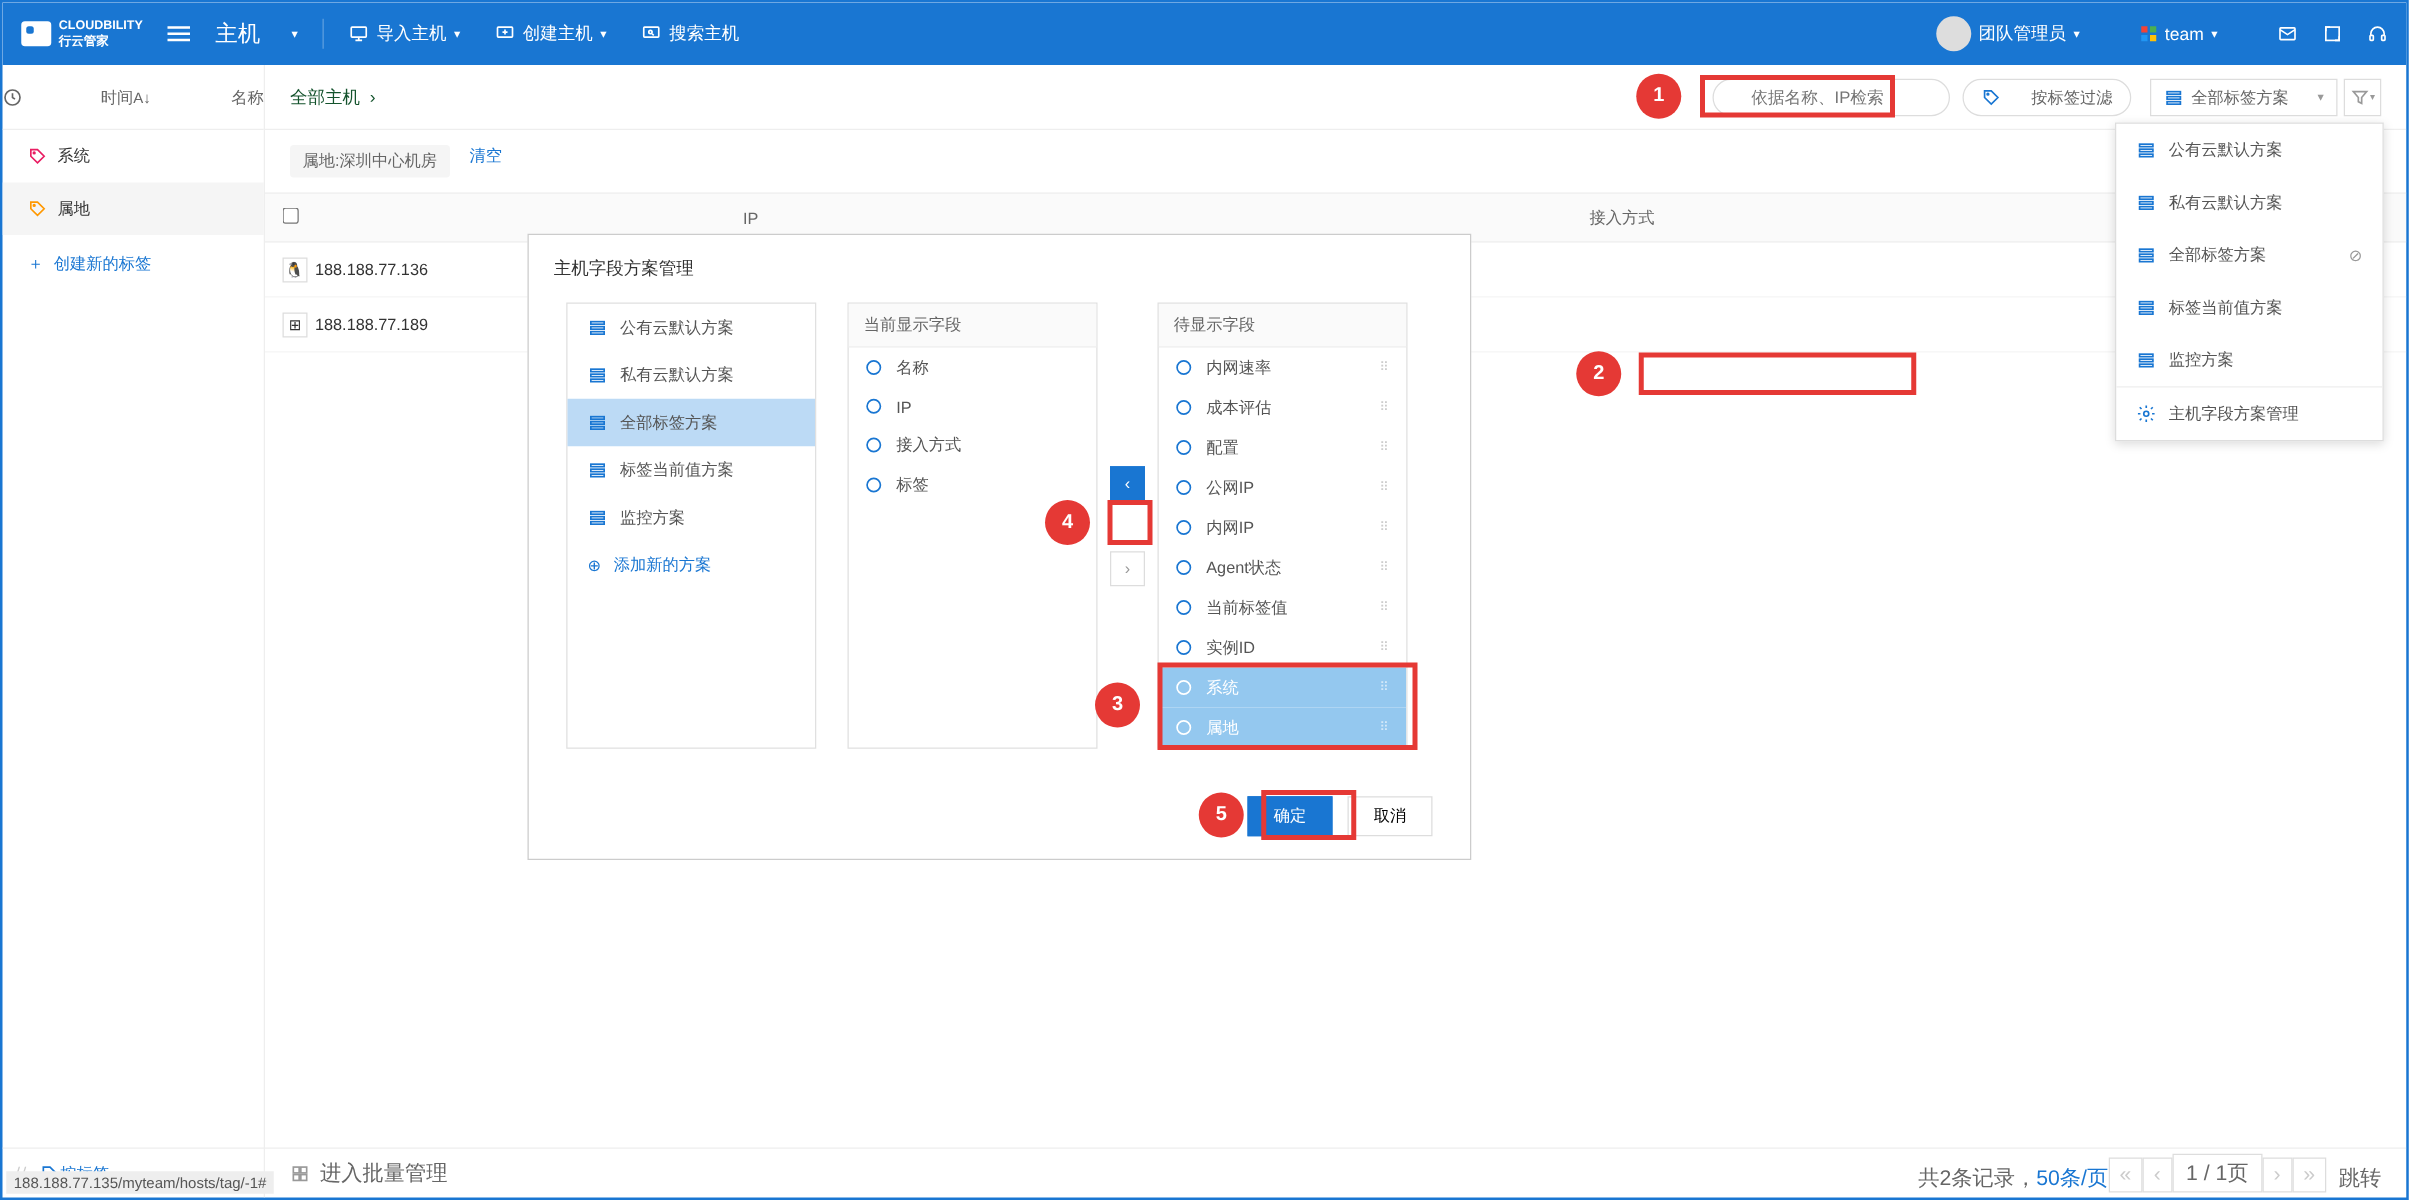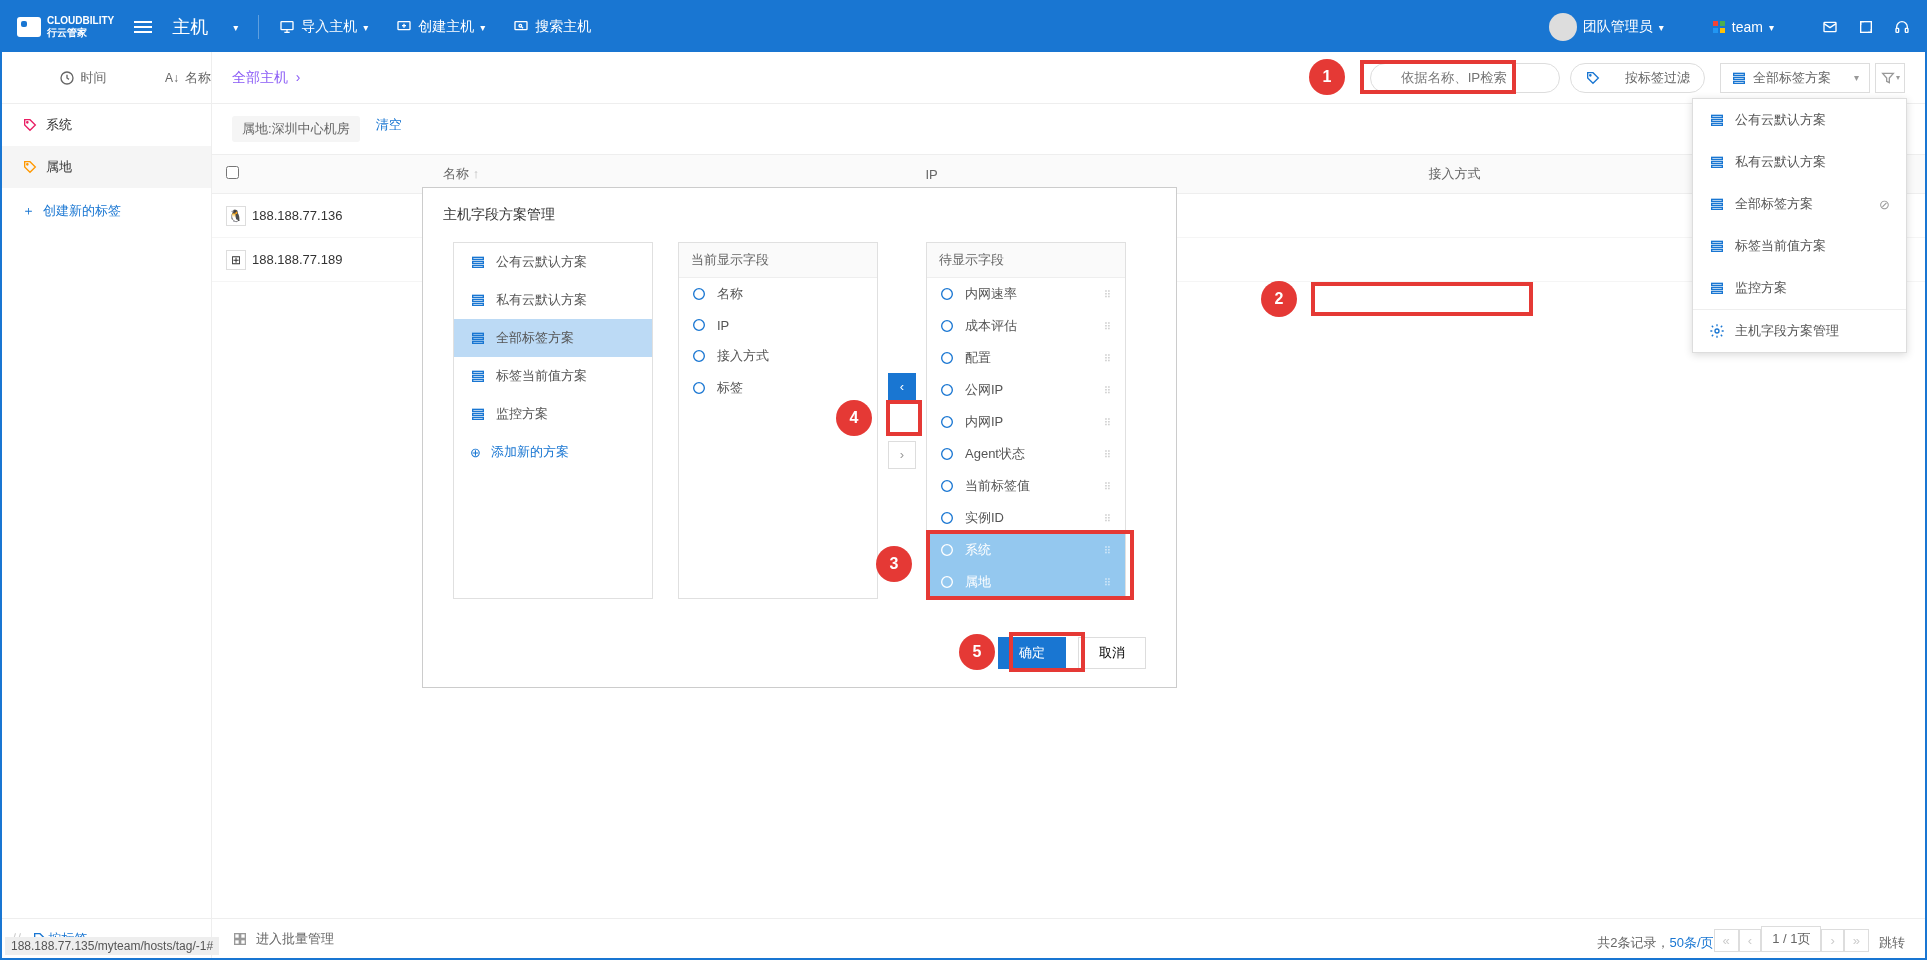--- a/index.html
+++ b/index.html
@@ -18,27 +18,27 @@
 .header-right { margin-left: auto; display: flex; align-items: center; gap: 20px; }
 .avatar { width: 28px; height: 28px; border-radius: 50%; background: #ddd; }
 .chev { font-size: 10px; }
 .team-icon { width: 14px; height: 14px; display: inline-block; }
 .team-icon span { display: inline-block; width: 5px; height: 5px; margin: 1px; float: left; }
 
 
 .subrow { height: 52px; display: flex; align-items: center; padding: 0 20px; border-bottom: 1px solid #eee; }
 .left-sidebar { width: 210px; border-right: 1px solid #eee; height: calc(100% - 50px); float: left; }
 .sidebar-tabs { height: 52px; display: flex; border-bottom: 1px solid #eee; }
-.sidebar-tab { flex: 1; display: flex; align-items: center; justify-content: flex-end; gap: 6px; cursor: pointer; color: #666; }
+.sidebar-tab { flex: 1; display: flex; align-items: center; justify-content: space-between; gap: 6px; cursor: pointer; color: #666; }
 .sidebar-tag-item { display: flex; align-items: center; gap: 8px; padding: 12px 20px; cursor: pointer; }
 .sidebar-tag-item.sel { background: #f5f5f5; }
 .create-tag { color: #1976d2; padding: 14px 20px; cursor: pointer; display: flex; align-items: center; gap: 8px; }
 
 .main { margin-left: 210px; height: calc(100% - 50px); position: relative; }
-.breadcrumb { color: #8b5cf6; font-size: 14px; }
+.breadcrumb { color: #14532d; font-size: 14px; }
 .search-input { margin-left: auto; width: 190px; height: 30px; border: 1px solid #ddd; border-radius: 15px; padding: 0 12px 0 30px; background: #fff; position: relative; }
 .pill-btn { height: 30px; border: 1px solid #ddd; border-radius: 15px; padding: 0 14px; display: flex; align-items: center; gap: 24px; margin-left: 10px; cursor: pointer; color: #666; }
 .scheme-select { width: 150px; height: 30px; border: 1px solid #ddd; display: flex; align-items: center; padding: 0 10px; margin-left: 15px; color: #666; gap: 6px; position: relative; }
 .filter-icon-btn { width: 30px; height: 30px; border: 1px solid #ddd; margin-left: 5px; display: flex; align-items: center; justify-content: center; cursor: pointer; }
 
 .filter-chips { padding: 12px 20px; display: flex; align-items: flex-start; gap: 16px; font-size: 13px; }
 .chip { background: #f5f5f5; padding: 4px 10px; border-radius: 3px; color: #666; }
 
 .table-head { display: flex; background: #fafafa; border-top: 1px solid #eee; border-bottom: 1px solid #eee; height: 40px; align-items: center; color: #666; }
 .col-check { width: 40px; }
@@ -78,21 +78,21 @@
 .modal-footer { display: flex; justify-content: flex-end; gap: 12px; padding: 18px 30px; }
 .btn { padding: 6px 20px; border: 1px solid #ddd; background: #fff; cursor: pointer; font-size: 13px; }
 .btn.primary { background: #1976d2; color: #fff; border-color: #1976d2; }
 
 
 .callout { position: absolute; border: 4px solid #e53935; z-index: 200; pointer-events: none; }
 .callout-badge { position: absolute; width: 36px; height: 36px; border-radius: 50%; background: #e53935; color: #fff; display: flex; align-items: center; justify-content: center; font-weight: bold; font-size: 16px; z-index: 201; }
 .callout-badge::before { content: ""; position: absolute; width: 0; height: 0; }
 
 
-.footer { position: absolute; bottom: 0; left: 210px; right: 0; height: 40px; border-top: 1px solid #eee; display: flex; align-items: center; padding: 0 20px; color: #666; font-size: 13px; }
+.footer { position: absolute; bottom: 0; left: 210px; right: 0; height: 40px; border-top: 1px solid #eee; display: flex; align-items: center; padding: 0 20px; color: #666; font-size: 17px; }
 .footer-left-bar { position: absolute; bottom: 0; left: 0; width: 210px; height: 40px; border-top: 1px solid #eee; display: flex; align-items: center; padding: 0 10px; }
 .status-url { position: absolute; bottom: 3px; left: 3px; background: #eee; padding: 2px 6px; font-size: 12px; color: #555; z-index: 300; }
 
 .svg-icon { width: 16px; height: 16px; flex-shrink: 0; }
 </style>
 </head>
 <body>
 
 <div class="header">
   <div class="logo">
@@ -245,21 +245,20 @@
 
   <div class="filter-chips">
     <span class="chip">
       <span>属地:</span><span>深圳中心机房</span>
     </span>
     <span style="color:#1976d2;cursor:pointer;">清空</span>
   </div>
 
   <div class="table-head">
     <div class="col-check"><input type="checkbox" style="margin-left: 14px;"></div>
-    <div class="col-name"><span>名称</span> <span style="color:#bbb;">↑</span></div>
     <div class="col-ip">IP</div>
     <div class="col-access">接入方式</div>
     <div class="col-tag">标签</div>
   </div>
   <div id="table-body">
       <div class="table-row">
         <div class="col-check">
           <div class="os-icon">🐧</div>
         </div>
         <div class="col-name" style="text-align:left;">188.188.77.136</div>

